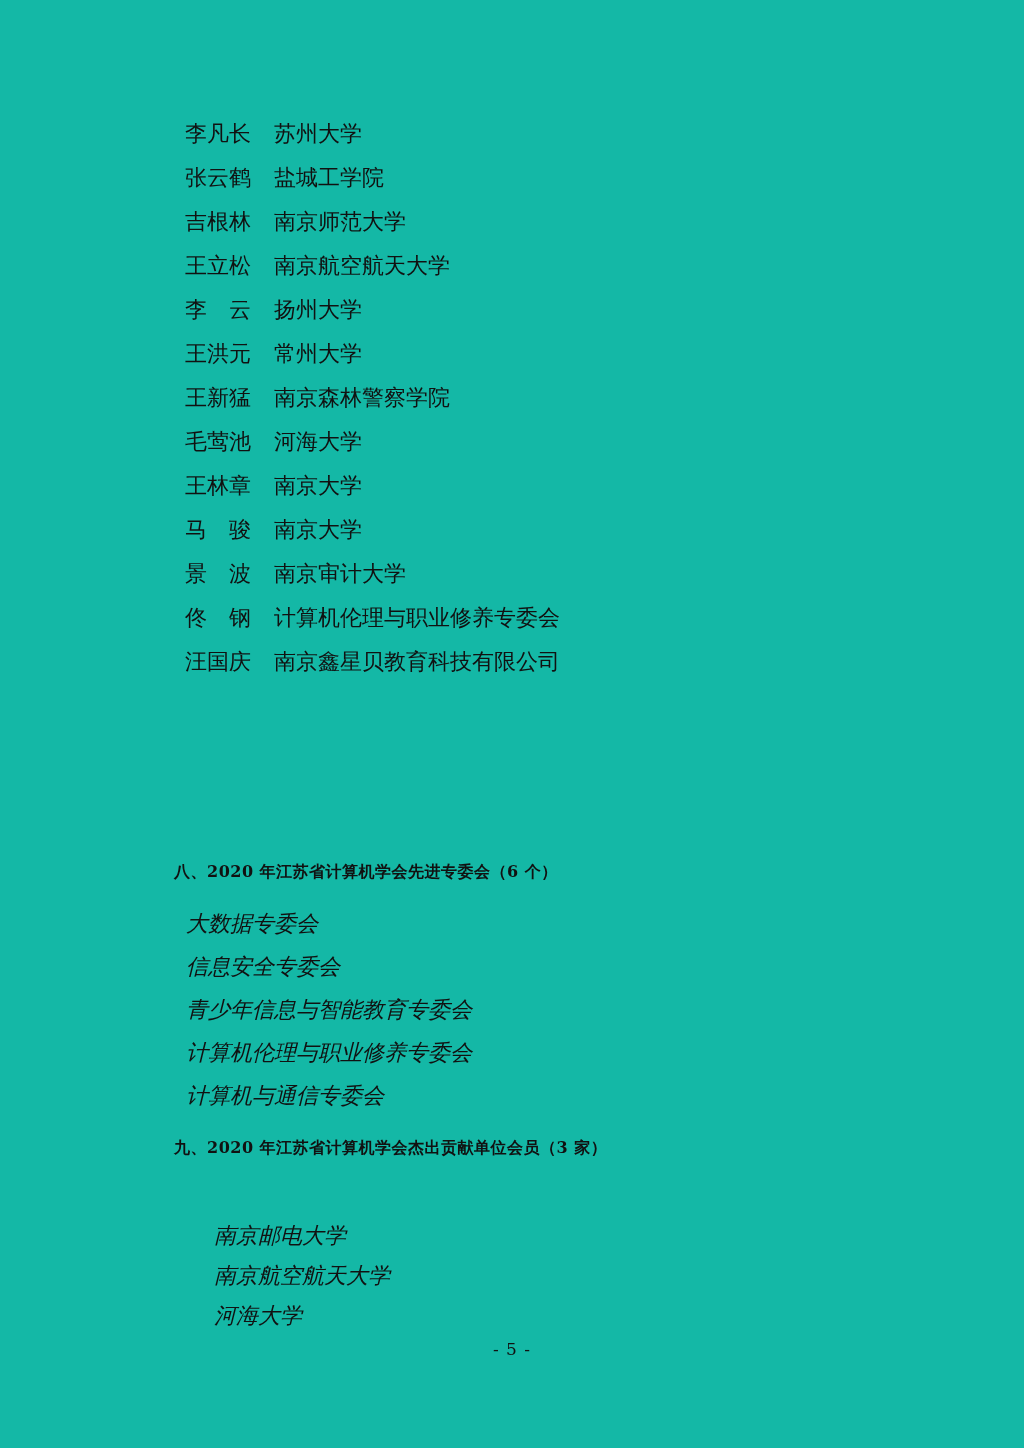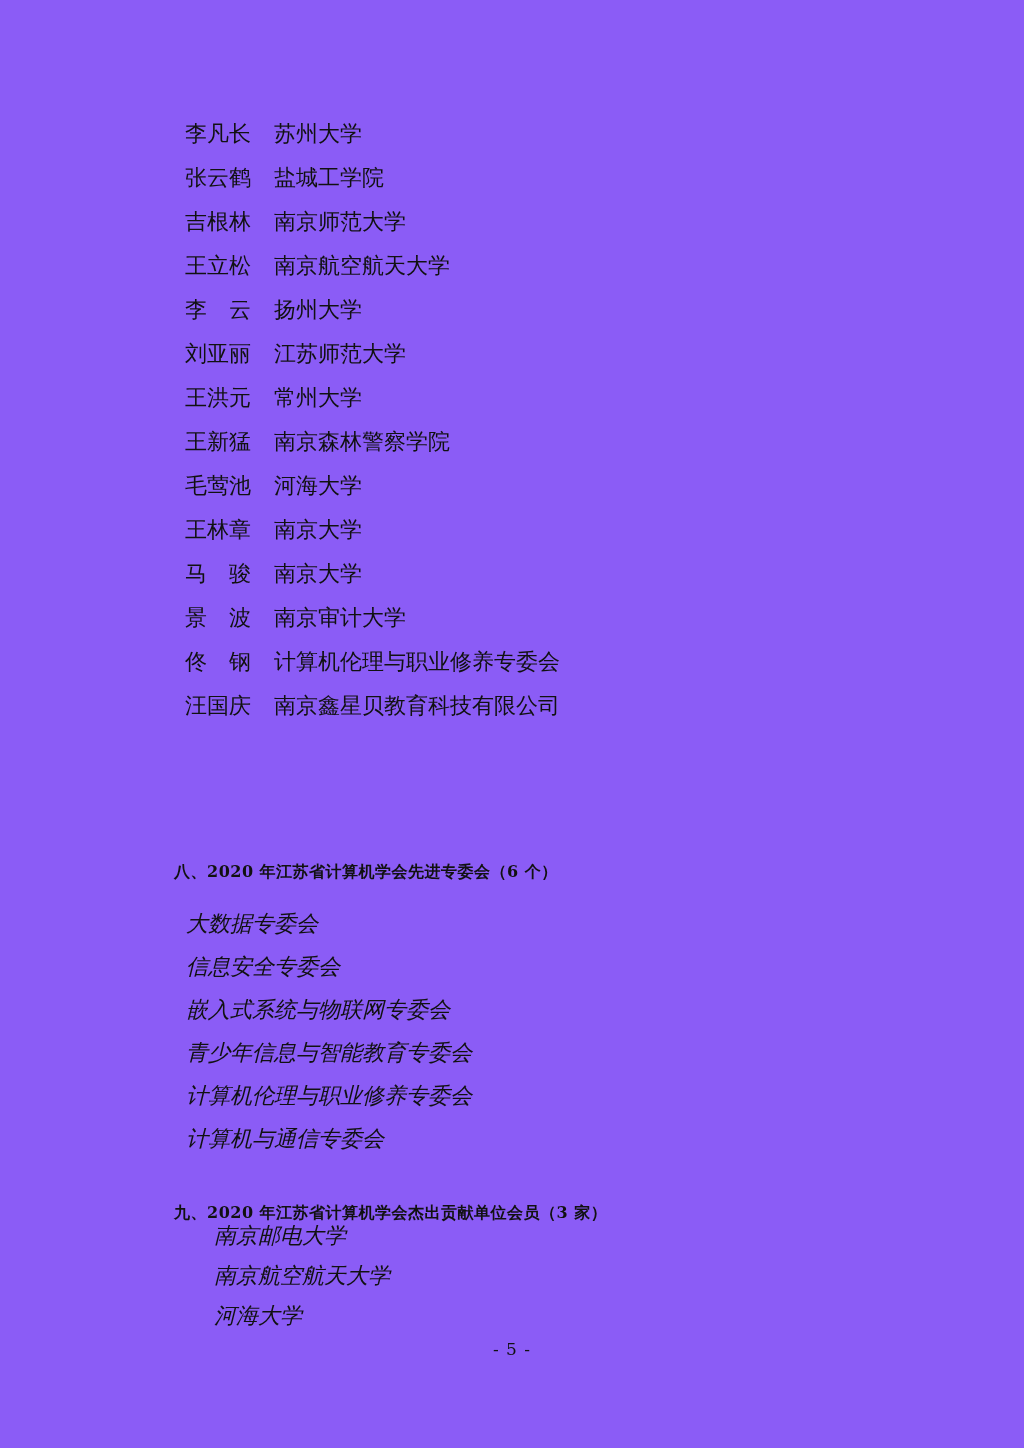--- a/index.html
+++ b/index.html
@@ -1,21 +1,21 @@
 <!DOCTYPE html>
 <html><head>
 <meta charset="utf-8">
 <style>
   * { margin: 0; padding: 0; box-sizing: border-box; }
   html, body { background: #e8e8e8; }
   .page {
     position: relative;
     width: 1024px;
     height: 1448px;
-    background: #8b5cf6;
+    background: #14b8a6;
     font-family: "DejaVu Serif", "Liberation Serif", serif;
     color: #111111;
     overflow: hidden;
   }
   .member-list {
     position: absolute;
     top: 112px;
     left: 185px;
   }
   .member-row {
@@ -36,21 +36,21 @@
   .heading {
     position: absolute;
     left: 174px;
     font-size: 16px;
     font-weight: 700;
     line-height: 34px;
     white-space: nowrap;
     letter-spacing: 0.5px;
   }
   .heading-eight { top: 855px; }
-  .heading-nine { top: 1196px; }
+  .heading-nine { top: 1131px; }
   .plain-list {
     position: absolute;
     left: 186px;
     font-style: italic;
   }
   .committee-list { top: 902px; }
   .committee-list .plain-row { height: 43px; line-height: 43px; }
   .unit-list { top: 1216px; }
   .unit-list .plain-row { height: 40px; line-height: 40px; margin-left: 28px; }
   .plain-row {
@@ -88,24 +88,20 @@
     </div>
     <div class="member-row">
       <span class="member-name">王立松</span>
       <span class="member-affiliation">南京航空航天大学</span>
     </div>
     <div class="member-row">
       <span class="member-name">李　云</span>
       <span class="member-affiliation">扬州大学</span>
     </div>
     <div class="member-row">
-      <span class="member-name">刘亚丽</span>
-      <span class="member-affiliation">江苏师范大学</span>
-    </div>
-    <div class="member-row">
       <span class="member-name">王洪元</span>
       <span class="member-affiliation">常州大学</span>
     </div>
     <div class="member-row">
       <span class="member-name">王新猛</span>
       <span class="member-affiliation">南京森林警察学院</span>
     </div>
     <div class="member-row">
       <span class="member-name">毛莺池</span>
       <span class="member-affiliation">河海大学</span>
@@ -130,21 +126,20 @@
       <span class="member-name">汪国庆</span>
       <span class="member-affiliation">南京鑫星贝教育科技有限公司</span>
     </div>
   </div>
 
   <h2 class="heading heading-eight">八、2020 年江苏省计算机学会先进专委会（6 个）</h2>
 
   <div class="plain-list committee-list">
     <div class="plain-row">大数据专委会</div>
     <div class="plain-row">信息安全专委会</div>
-    <div class="plain-row">嵌入式系统与物联网专委会</div>
     <div class="plain-row">青少年信息与智能教育专委会</div>
     <div class="plain-row">计算机伦理与职业修养专委会</div>
     <div class="plain-row">计算机与通信专委会</div>
   </div>
 
   <h2 class="heading heading-nine">九、2020 年江苏省计算机学会杰出贡献单位会员（3 家）</h2>
 
   <div class="plain-list unit-list">
     <div class="plain-row">南京邮电大学</div>
     <div class="plain-row">南京航空航天大学</div>

